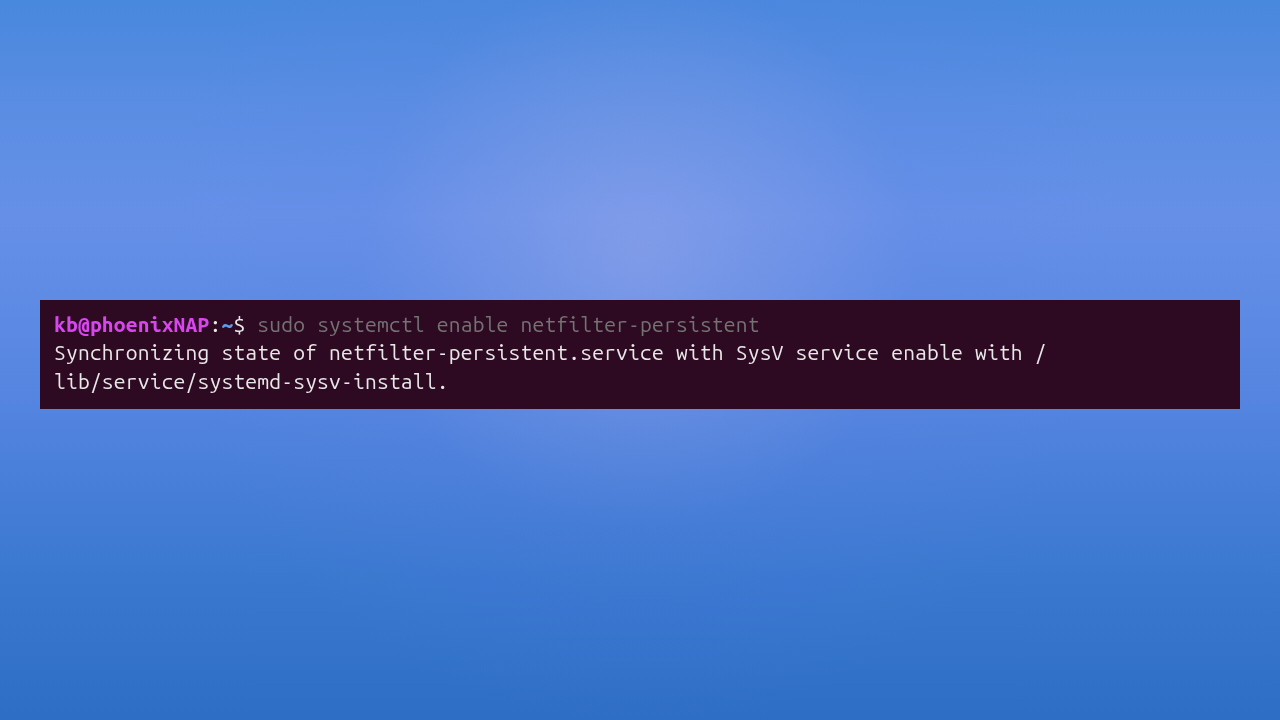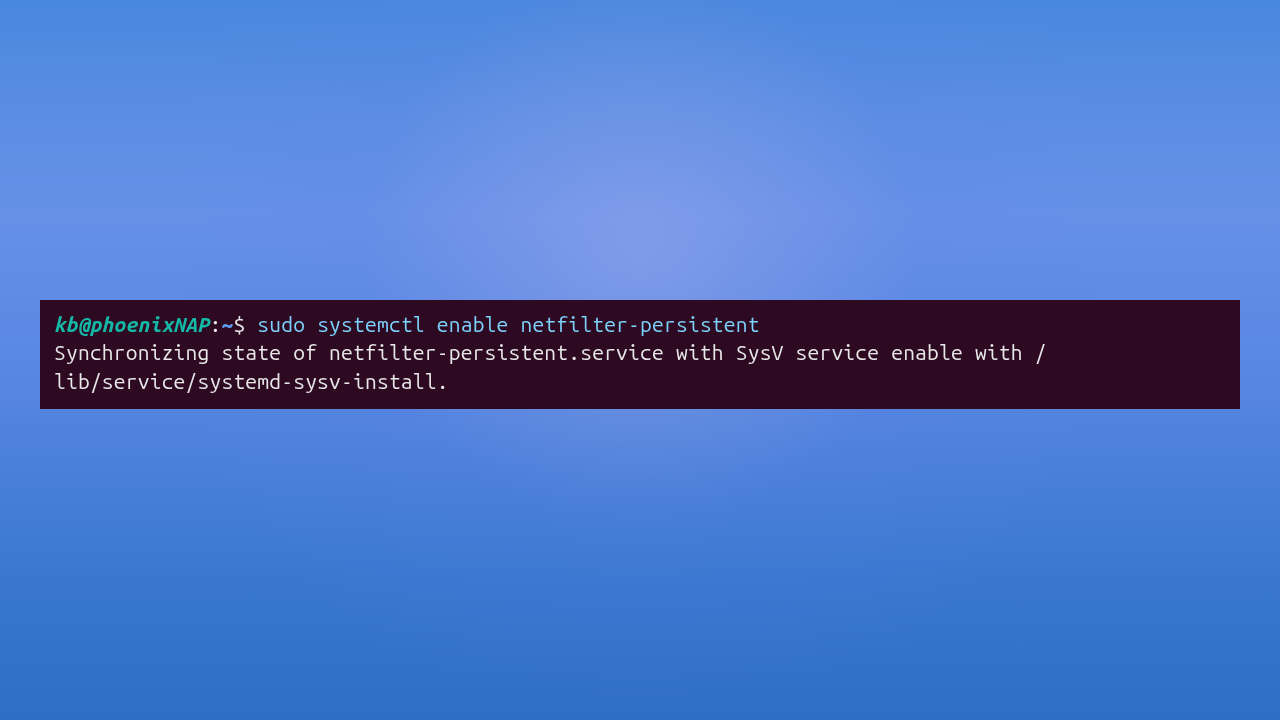--- a/index.html
+++ b/index.html
@@ -38,36 +38,35 @@
     width: 1200px;
     background: #2d0a22;
     padding: 10px 14px 14px 14px;
     font-family: "Ubuntu Mono", "DejaVu Sans Mono", Consolas, monospace;
     font-size: 21px;
     line-height: 1.35;
     color: #e8e8e8;
     letter-spacing: 0.2px;
   }
   .prompt-user {
-    color: #14b8a6;
+    color: #d946ef;
     font-weight: bold;
-    font-style: italic;
   }
   .prompt-colon {
     color: #e8e8e8;
   }
   .prompt-tilde {
     color: #5c9ded;
     font-weight: bold;
   }
   .prompt-dollar {
     color: #e8e8e8;
   }
   .cmd {
-    color: #7dd3fc;
+    color: #737373;
   }
   .output {
     color: #e8e8e8;
   }
 </style>
 </head>
 <body>
 
 <div class="bg-overlay"></div>
 <div class="bg-radial"></div>

